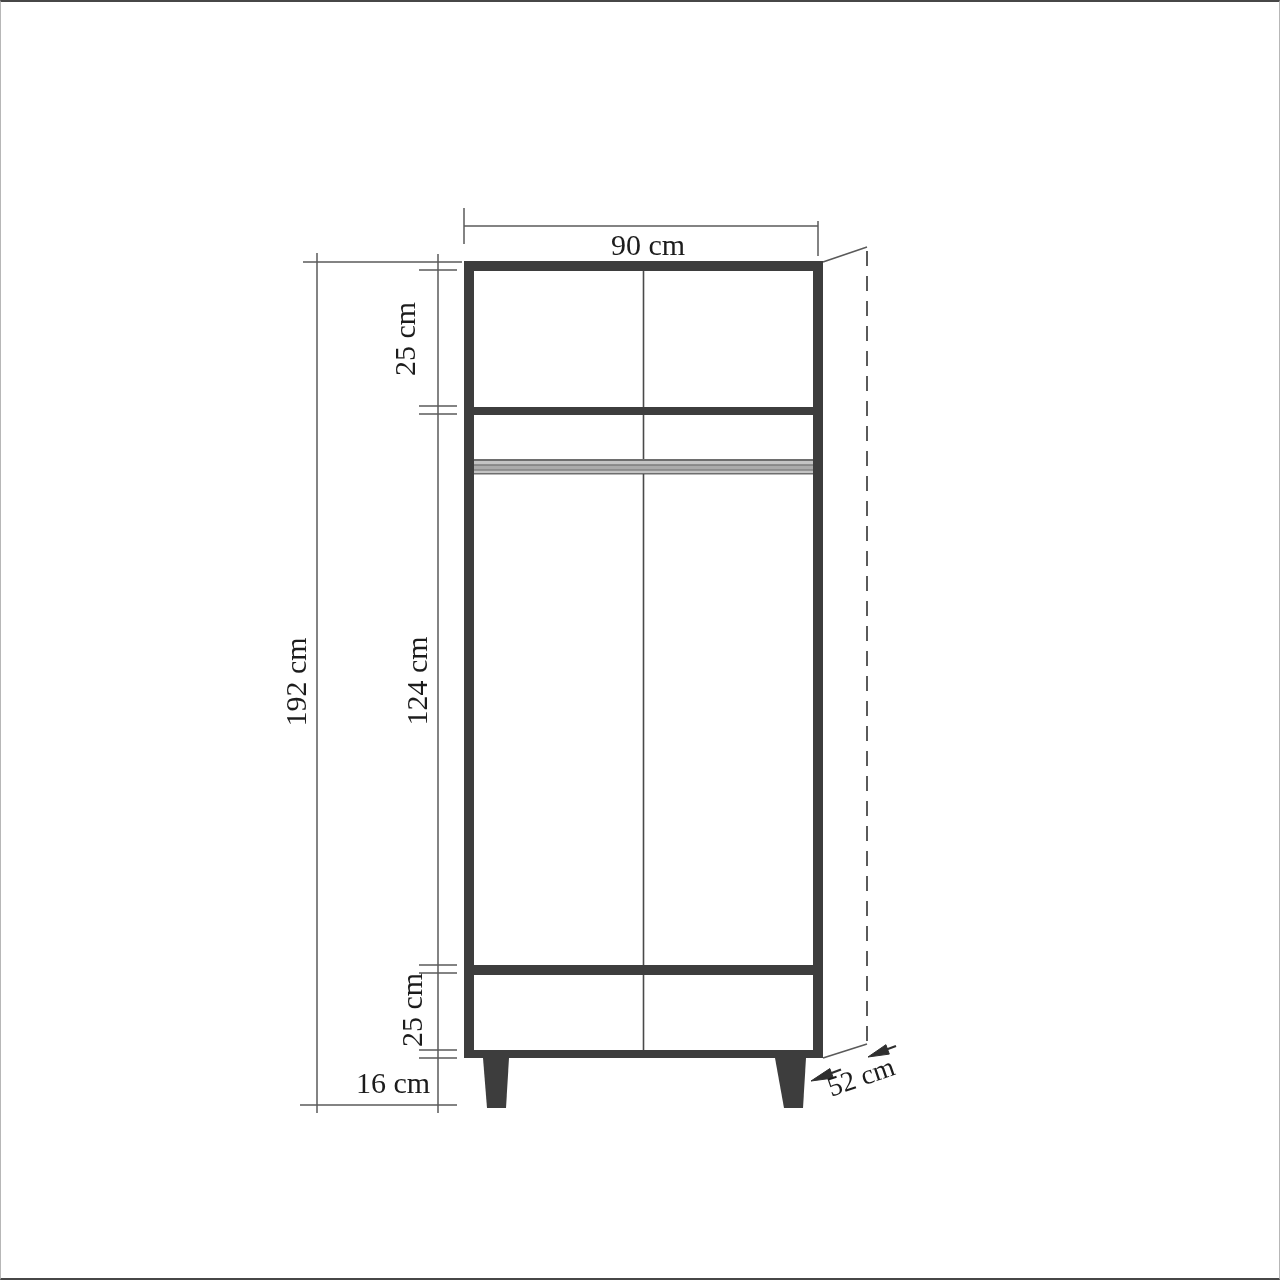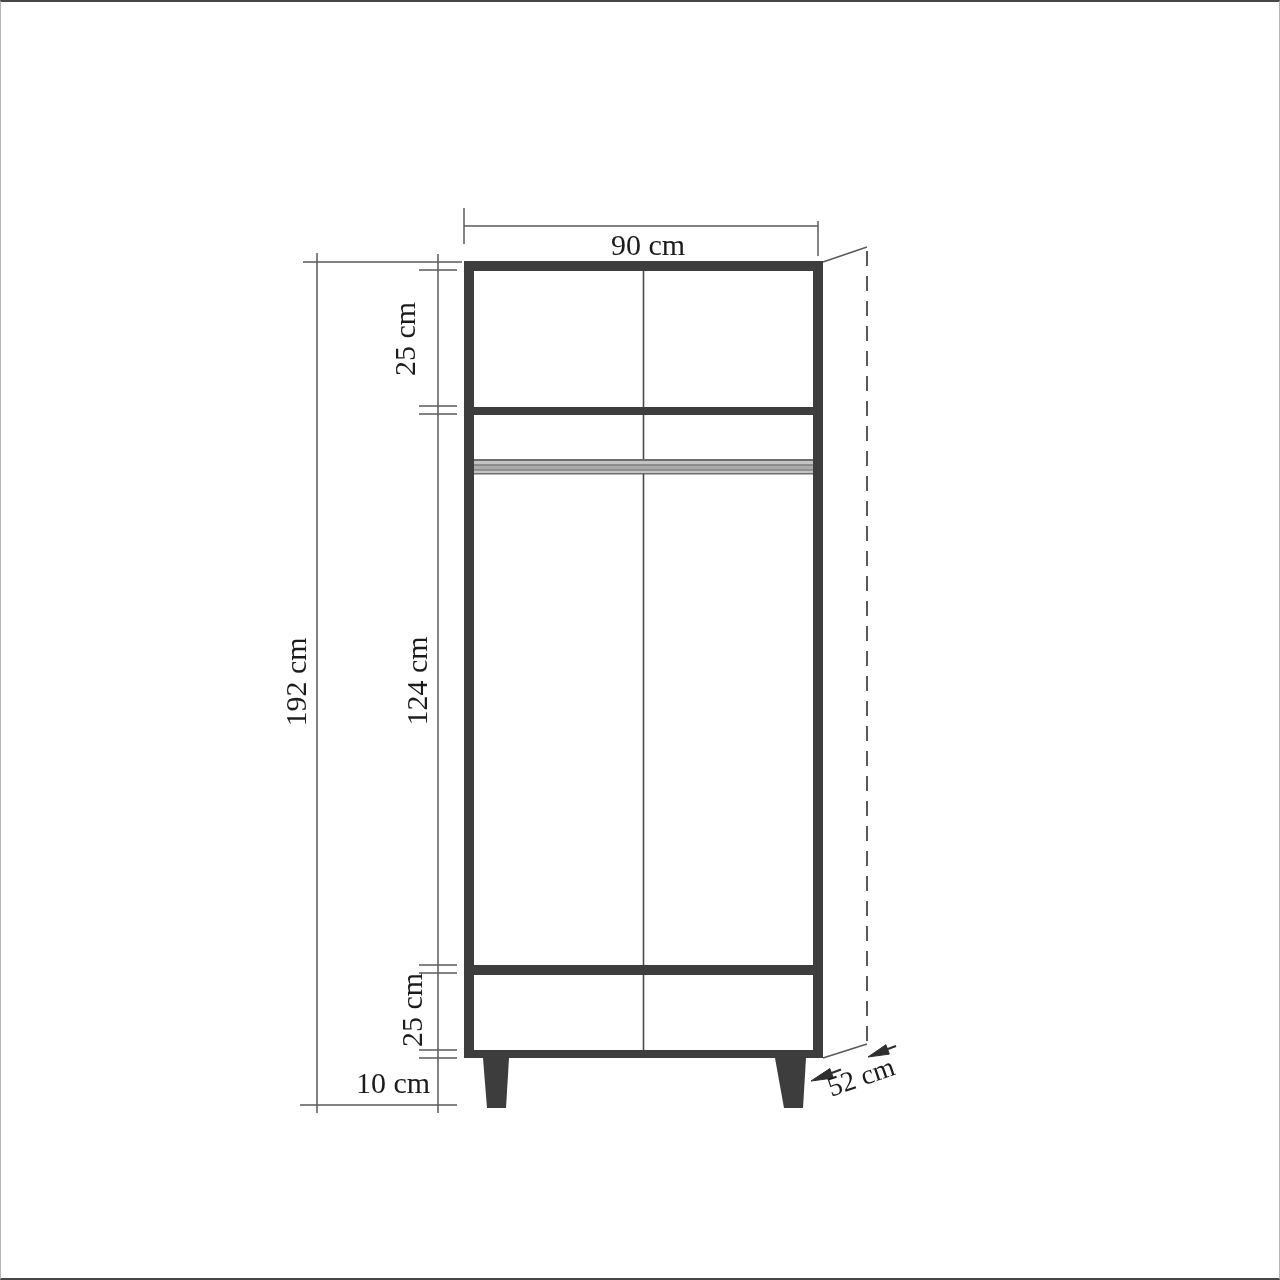--- a/index.html
+++ b/index.html
@@ -104,17 +104,17 @@
   <div class="dim-label" style="left:647px;top:203px;margin-top:40px;">90 cm</div>
 
   <div class="dim-label rot90" style="left:295px;top:680px;">192 cm</div>
 
   <div class="dim-label rot90" style="left:404px;top:337px;">25 cm</div>
 
   <div class="dim-label rot90" style="left:416px;top:679px;">124 cm</div>
 
   <div class="dim-label rot90" style="left:411px;top:1008px;">25 cm</div>
 
-  <div class="dim-label" style="left:392px;top:1081px;">10 cm</div>
+  <div class="dim-label" style="left:392px;top:1081px;">16 cm</div>
 
   <div class="dim-label rot-depth" style="left:860px;top:1075px;">52 cm</div>
 
 </div>
 
 </body></html>

